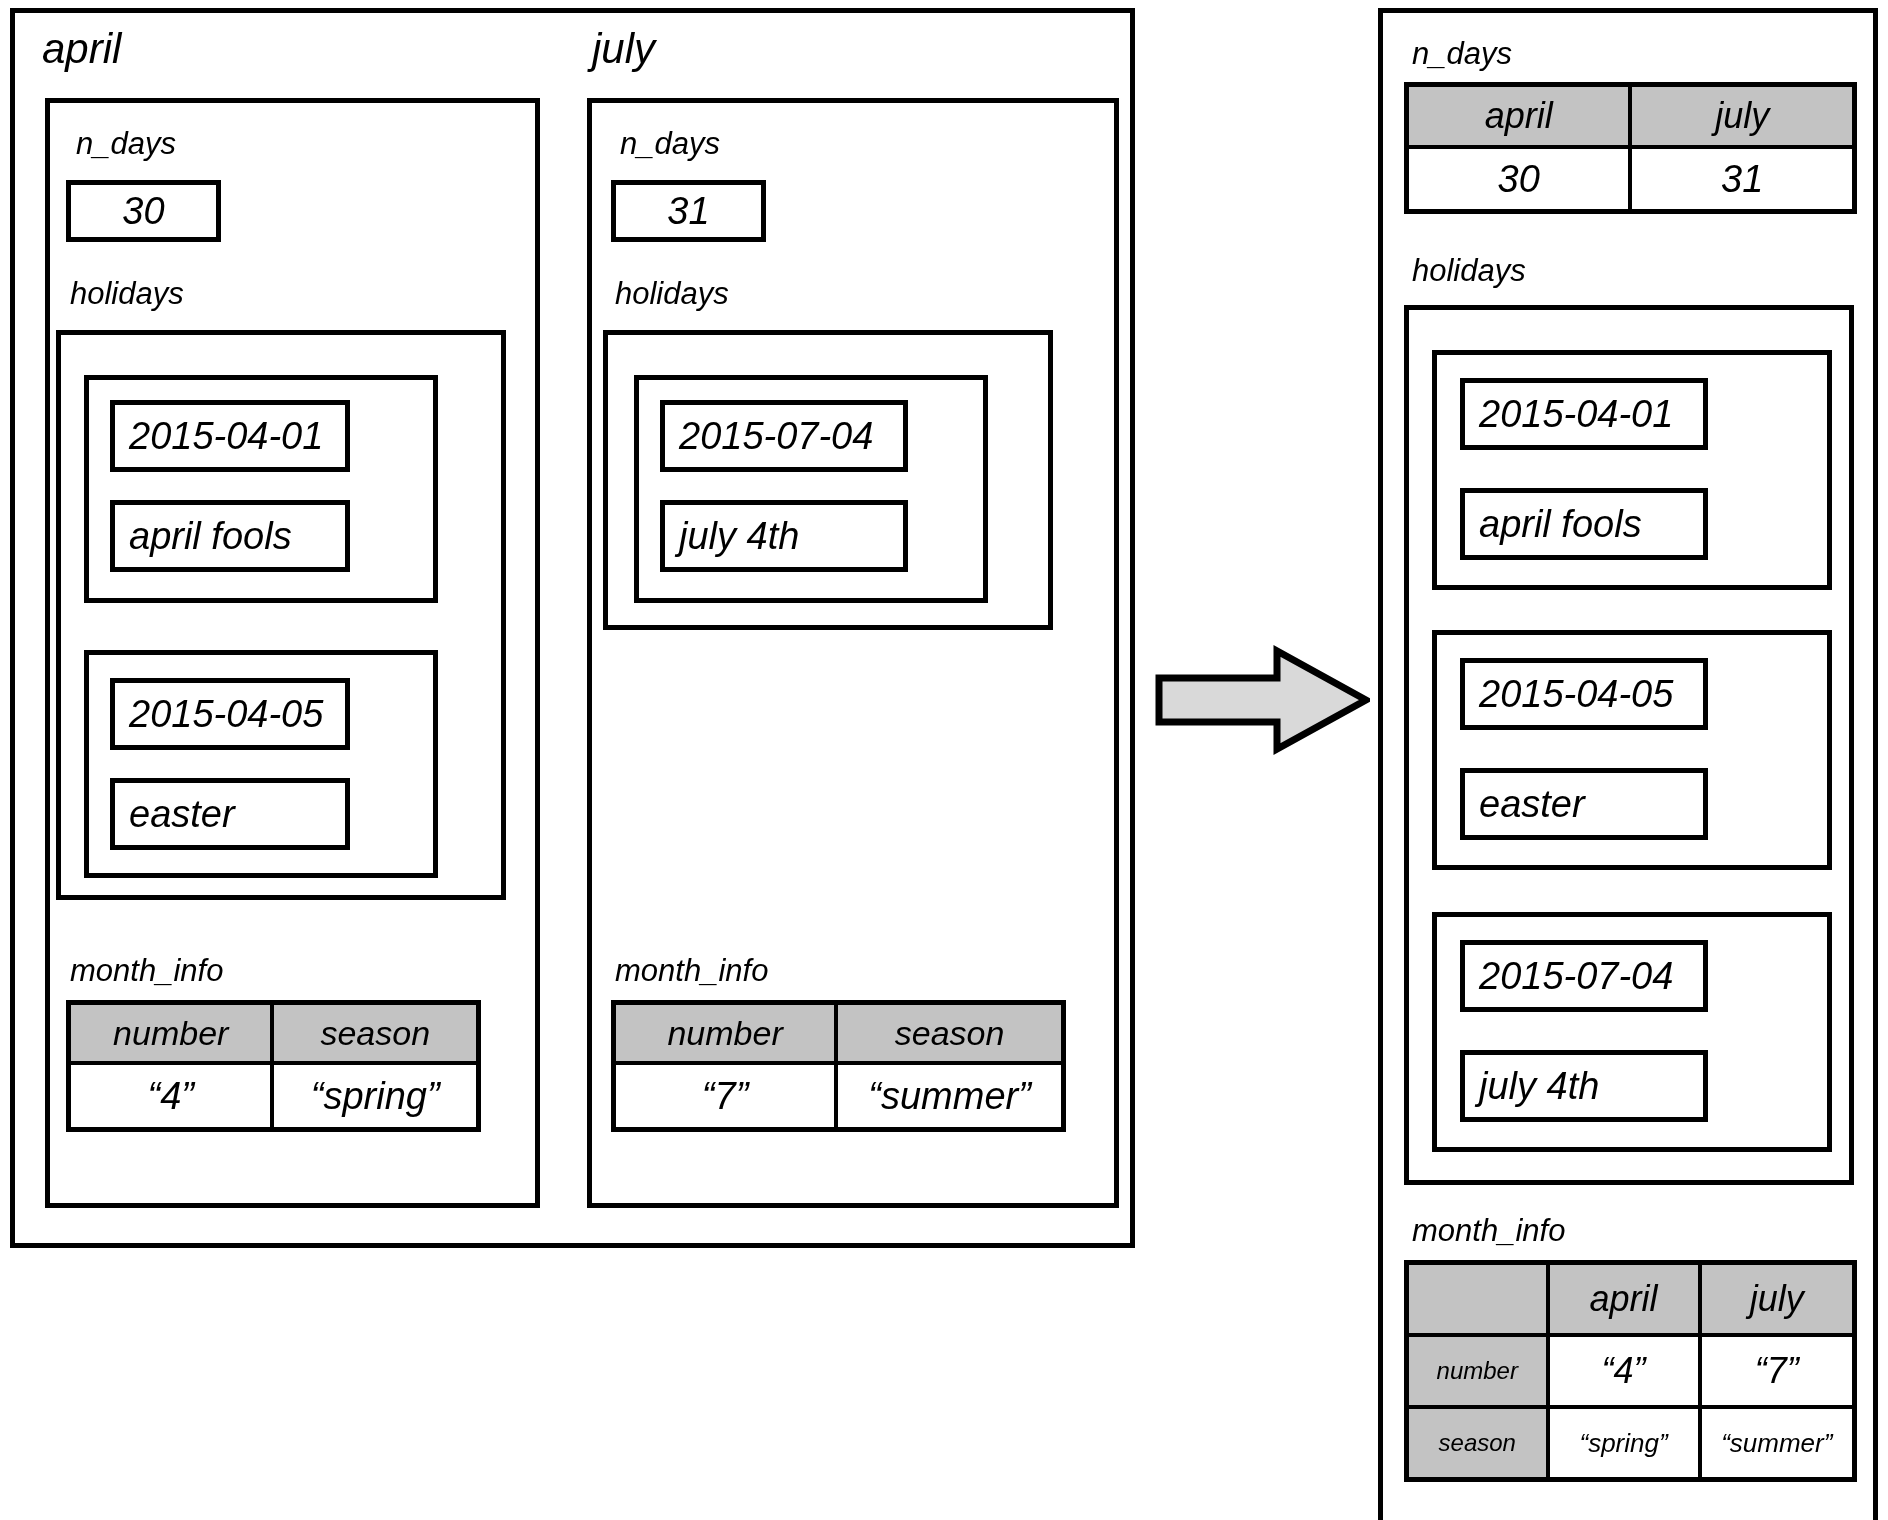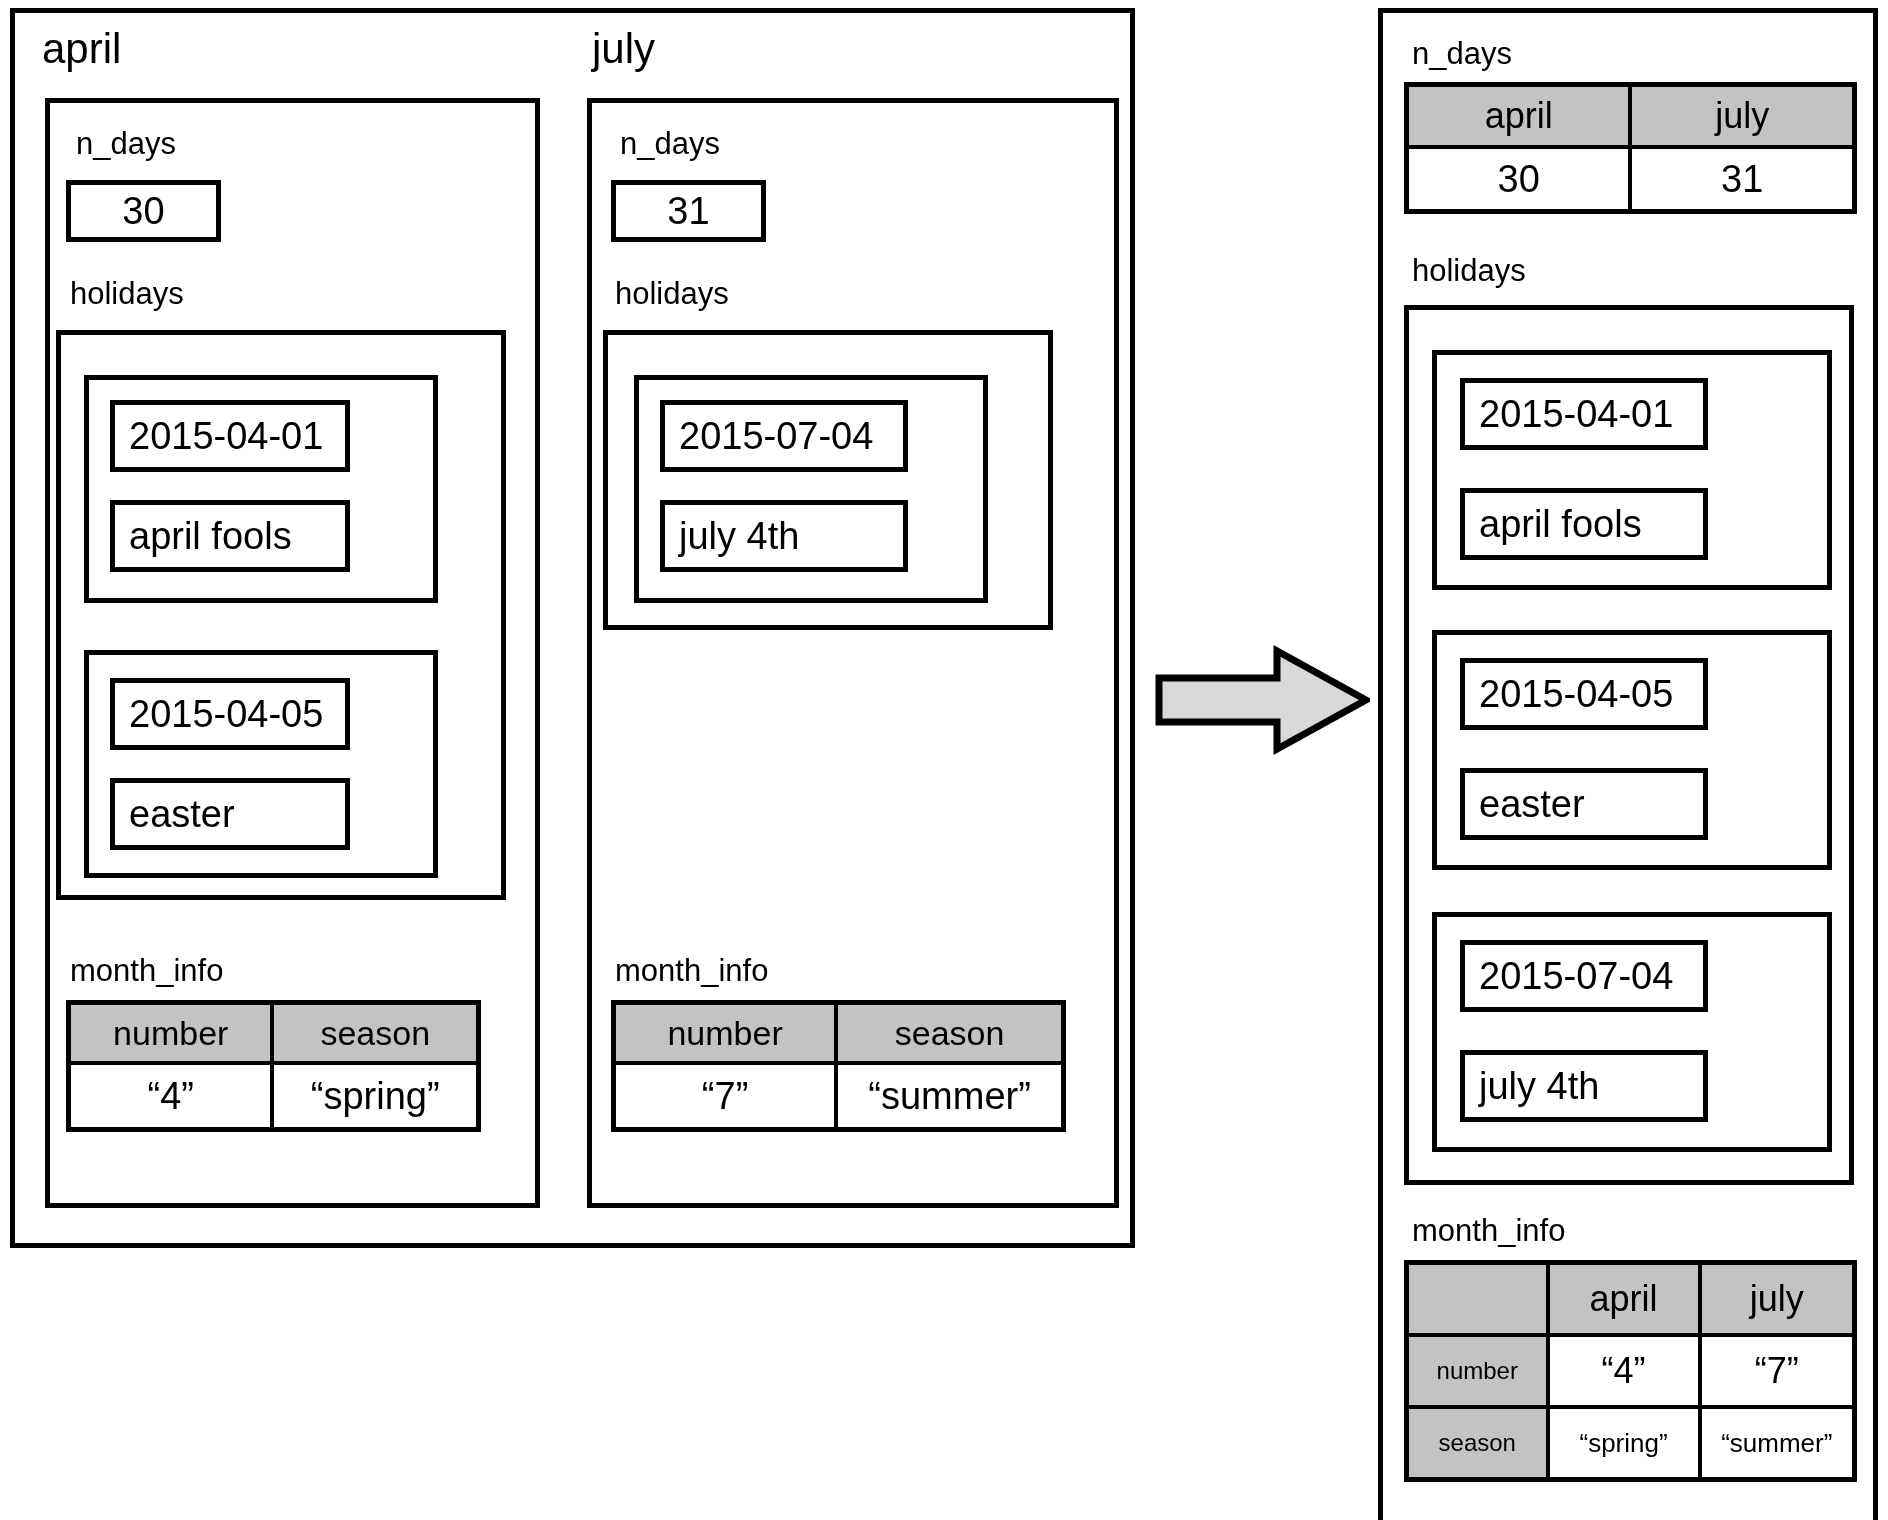--- a/index.html
+++ b/index.html
@@ -1,21 +1,21 @@
 <!DOCTYPE html>
 <html><head>
 <meta charset="utf-8">
 <style>
   html,body{margin:0;padding:0;background:#fff;}
   body{
     width:1888px;height:1520px;
     font-family:"Liberation Sans","DejaVu Sans",sans-serif;
     color:#000;overflow:hidden;position:relative;
   }
-  .stage{position:relative;width:1888px;height:1520px;}
+  .stage{position:relative;width:1888px;height:1520px;font-style:italic;}
 
   
   .outer-box{
     position:absolute;border:5px solid #000;background:#fff;box-sizing:border-box;
   }
   .panel{
     position:absolute;border:5px solid #000;background:#fff;box-sizing:border-box;
   }
   .title{
     position:absolute;font-size:42px;line-height:42px;color:#000;white-space:nowrap;

